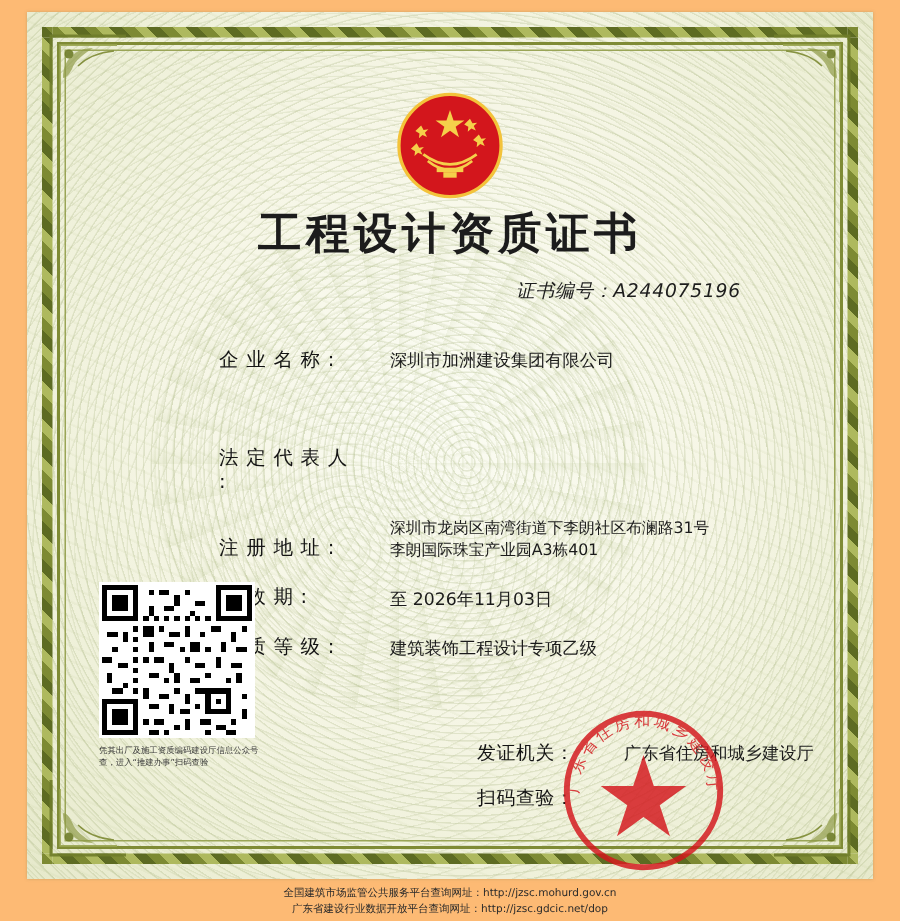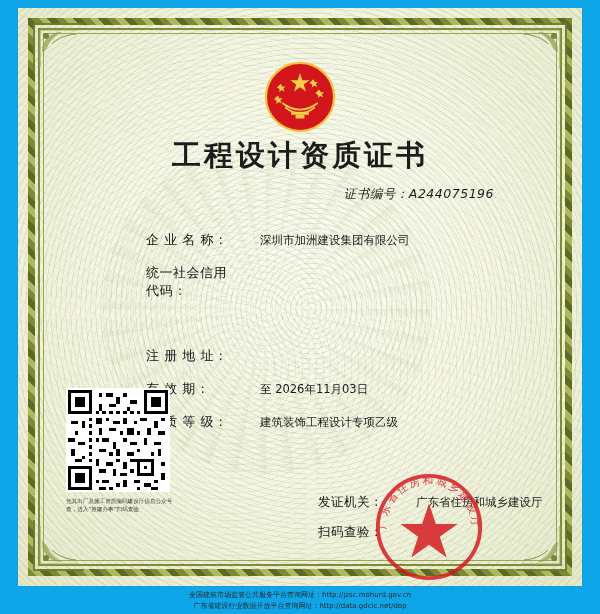--- a/index.html
+++ b/index.html
@@ -11,21 +11,21 @@
     width: 600px;
     height: 614px;
     font-family: "DejaVu Sans", "Liberation Sans", sans-serif;
     overflow: hidden;
   }
 
   #certificate {
     position: relative;
     width: 600px;
     height: 614px;
-    background: #0ea5e9;
+    background: #fdba74;
   }
 
   
   .paper {
     position: absolute;
     left: 18px;
     top: 8px;
     width: 564px;
     height: 578px;
     background:
@@ -288,26 +288,27 @@
     <div class="cert-no">
       <span>证书编号：</span><span>A244075196</span>
     </div>
 
     <div class="fields">
       <div class="row">
         <div class="lbl">企 业 名 称 :</div>
         <div class="val">深圳市加洲建设集团有限公司</div>
       </div>
       <div class="row">
-        <div class="lbl">统一社会信用代码 :</div>
-      </div>
-      <div class="row">
+      </div>
+      <div class="row">
+        <div class="lbl">法 定 代 表 人 :</div>
       </div>
       <div class="row addr">
         <div class="lbl">注 册 地 址 :</div>
+        <div class="val">深圳市龙岗区南湾街道下李朗社区布澜路31号李朗国际珠宝产业园A3栋401</div>
       </div>
       <div class="row">
         <div class="lbl">有 效 期 :</div>
         <div class="val">至 2026年11月03日</div>
       </div>
       <div class="row">
         <div class="lbl">资 质 等 级 :</div>
         <div class="val">建筑装饰工程设计专项乙级</div>
       </div>
     </div>
@@ -451,15 +452,15 @@
           <text font-size="11" font-family="'DejaVu Serif', serif" fill="#d4151b" letter-spacing="2">
             <textPath href="#sealArc" startOffset="50%" text-anchor="middle">广东省住房和城乡建设厅</textPath>
           </text>
         </g>
       </svg>
     </div>
   </div>
 
   <div class="footer">
     <div>全国建筑市场监管公共服务平台查询网址：http://jzsc.mohurd.gov.cn</div>
-    <div>广东省建设行业数据开放平台查询网址：http://data.gdcic.net/dop</div>
+    <div>广东省建设行业数据开放平台查询网址：http://jzsc.gdcic.net/dop</div>
   </div>
 </div>
 
 </body></html>

